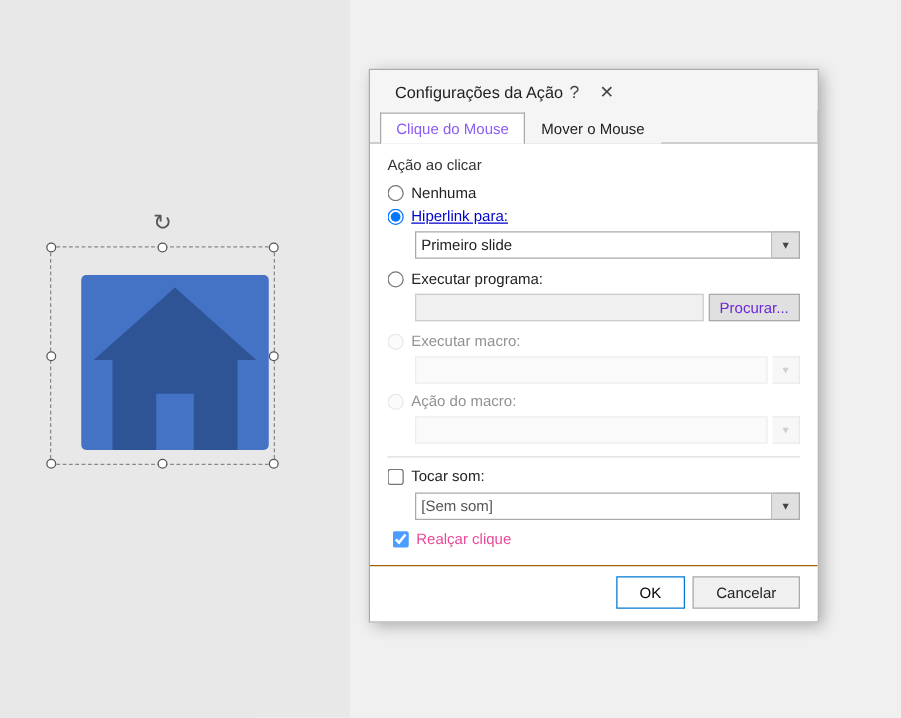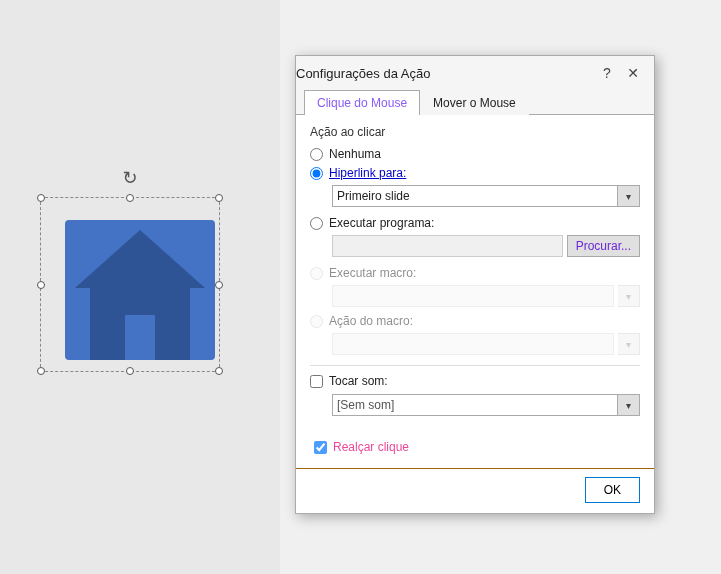--- a/index.html
+++ b/index.html
@@ -83,24 +83,23 @@
       left: 295px;
       top: 55px;
       width: 360px;
       background: #f5f5f5;
       border: 1px solid #aaa;
       box-shadow: 3px 3px 12px rgba(0,0,0,0.3);
     }
 
     .dialog-titlebar {
       background: #f5f5f5;
-      padding: 8px 12px 6px 0;
-      display: flex;
-      align-items: center;
-      justify-content: space-between;
+      padding: 8px 12px 6px 20px;
+      display: flex;
+      align-items: center;
       border-bottom: none;
     }
 
     .dialog-title {
       font-size: 13px;
       font-weight: normal;
       color: #222;
     }
 
     .dialog-controls {
@@ -283,21 +282,21 @@
       cursor: pointer;
     }
 
     .sound-label { font-size: 12px; }
 
     .sound-select-row {
       display: flex;
       align-items: flex-start;
       gap: 0;
       margin-left: 22px;
-      margin-bottom: 24px;
+      margin-bottom: 8px;
     }
 
     .sound-select {
       flex: 1;
       height: 22px;
       font-size: 12px;
       border: 1px solid #aaa;
       padding: 0 4px;
       appearance: none;
       background: white;
@@ -470,14 +469,15 @@
     </div>
 
     <div class="highlight-row">
       <input type="checkbox" class="highlight-checkbox" id="cb-highlight" checked="" style="">
       <label for="cb-highlight" class="highlight-label">Realçar clique</label>
     </div>
   </div>
 
   <div class="dialog-footer">
     <button class="btn btn-ok">OK</button>
+    <button class="btn">Cancelar</button>
   </div>
 </div>
 
 </body></html>

